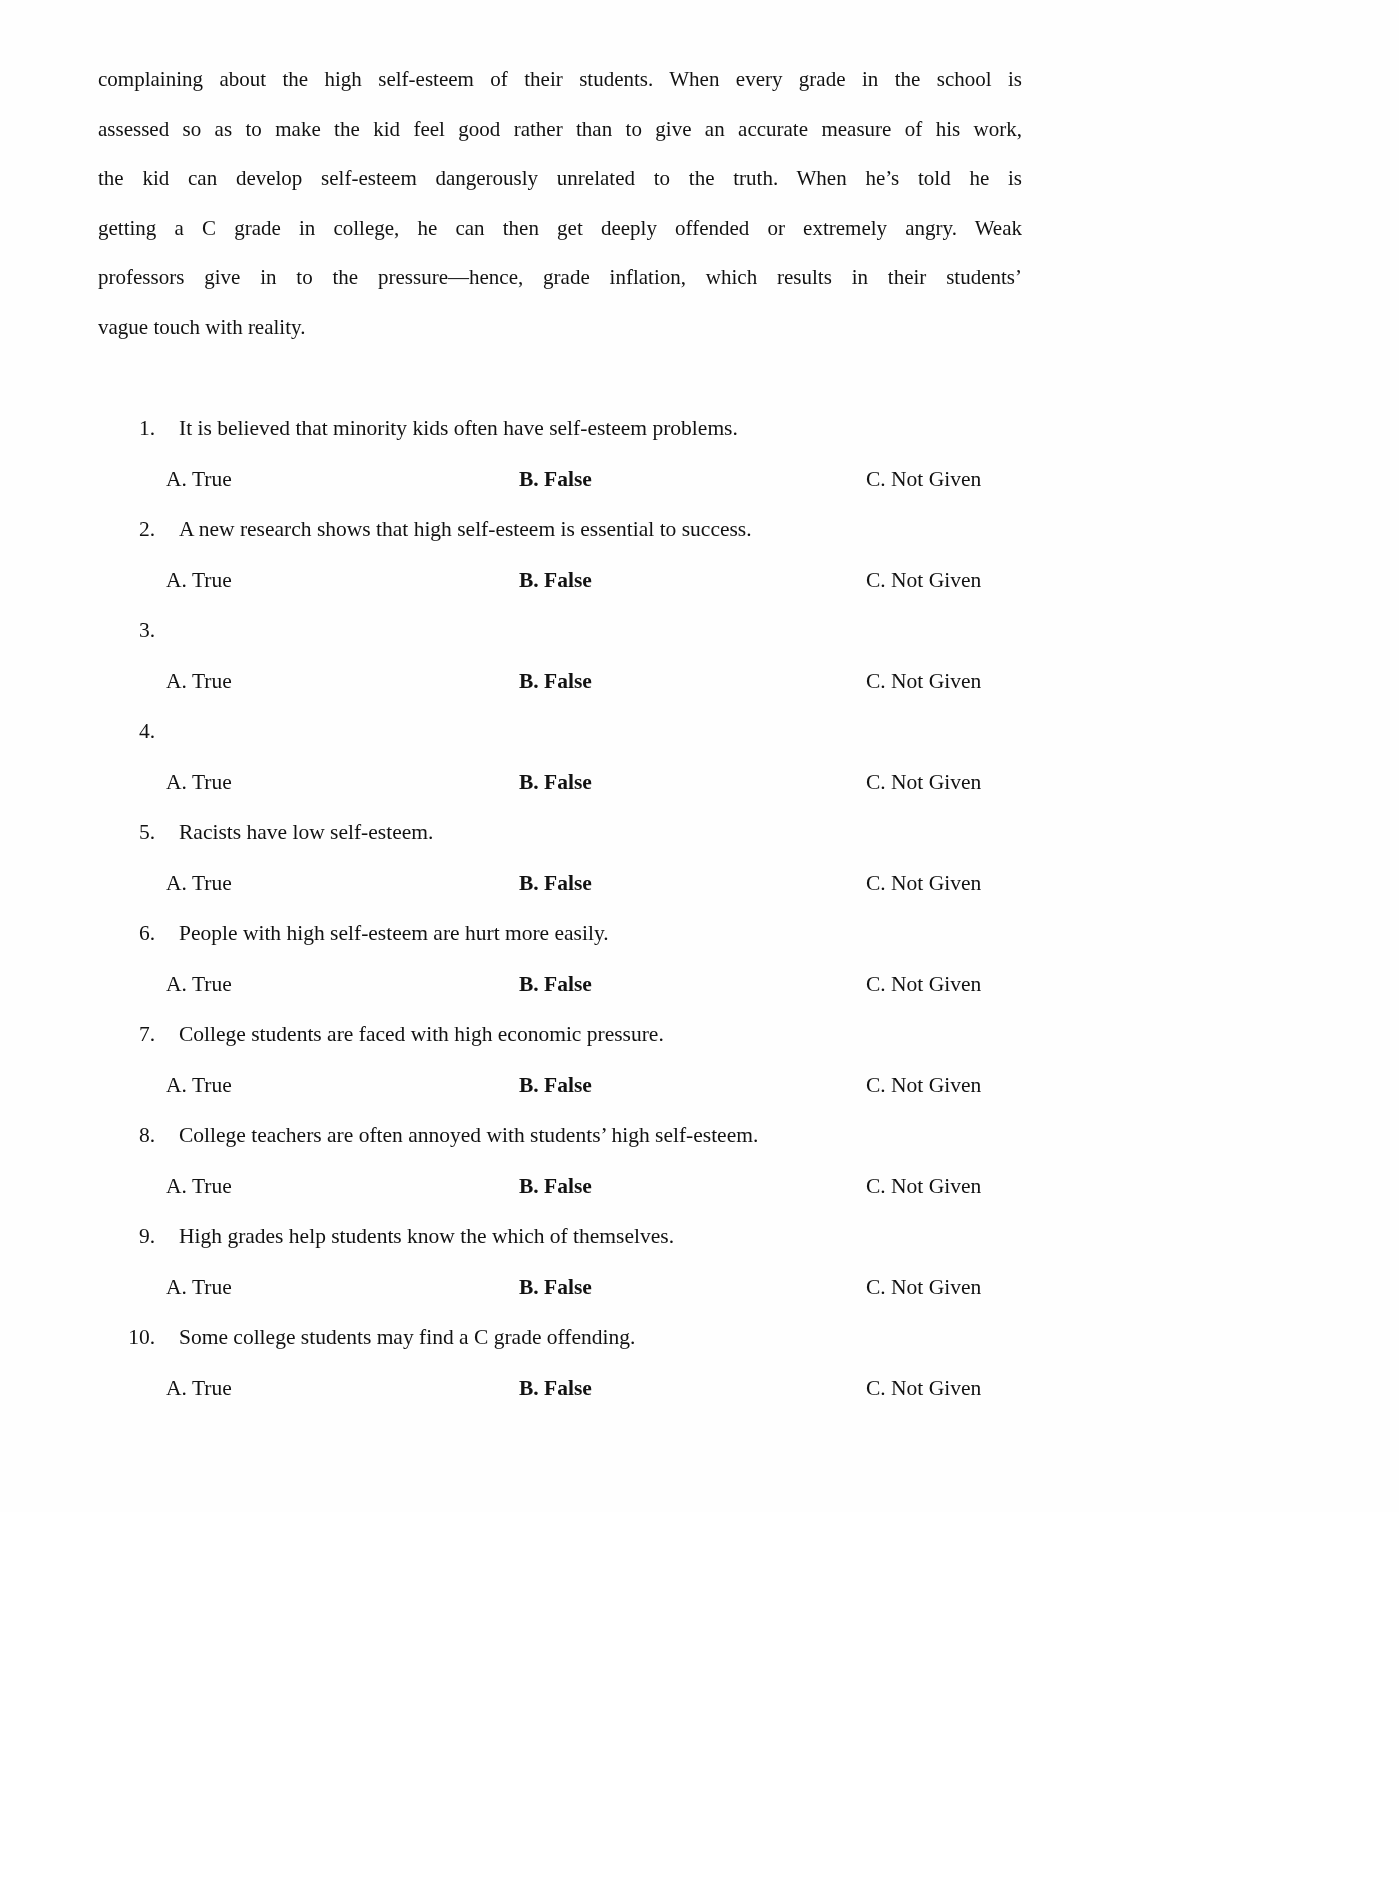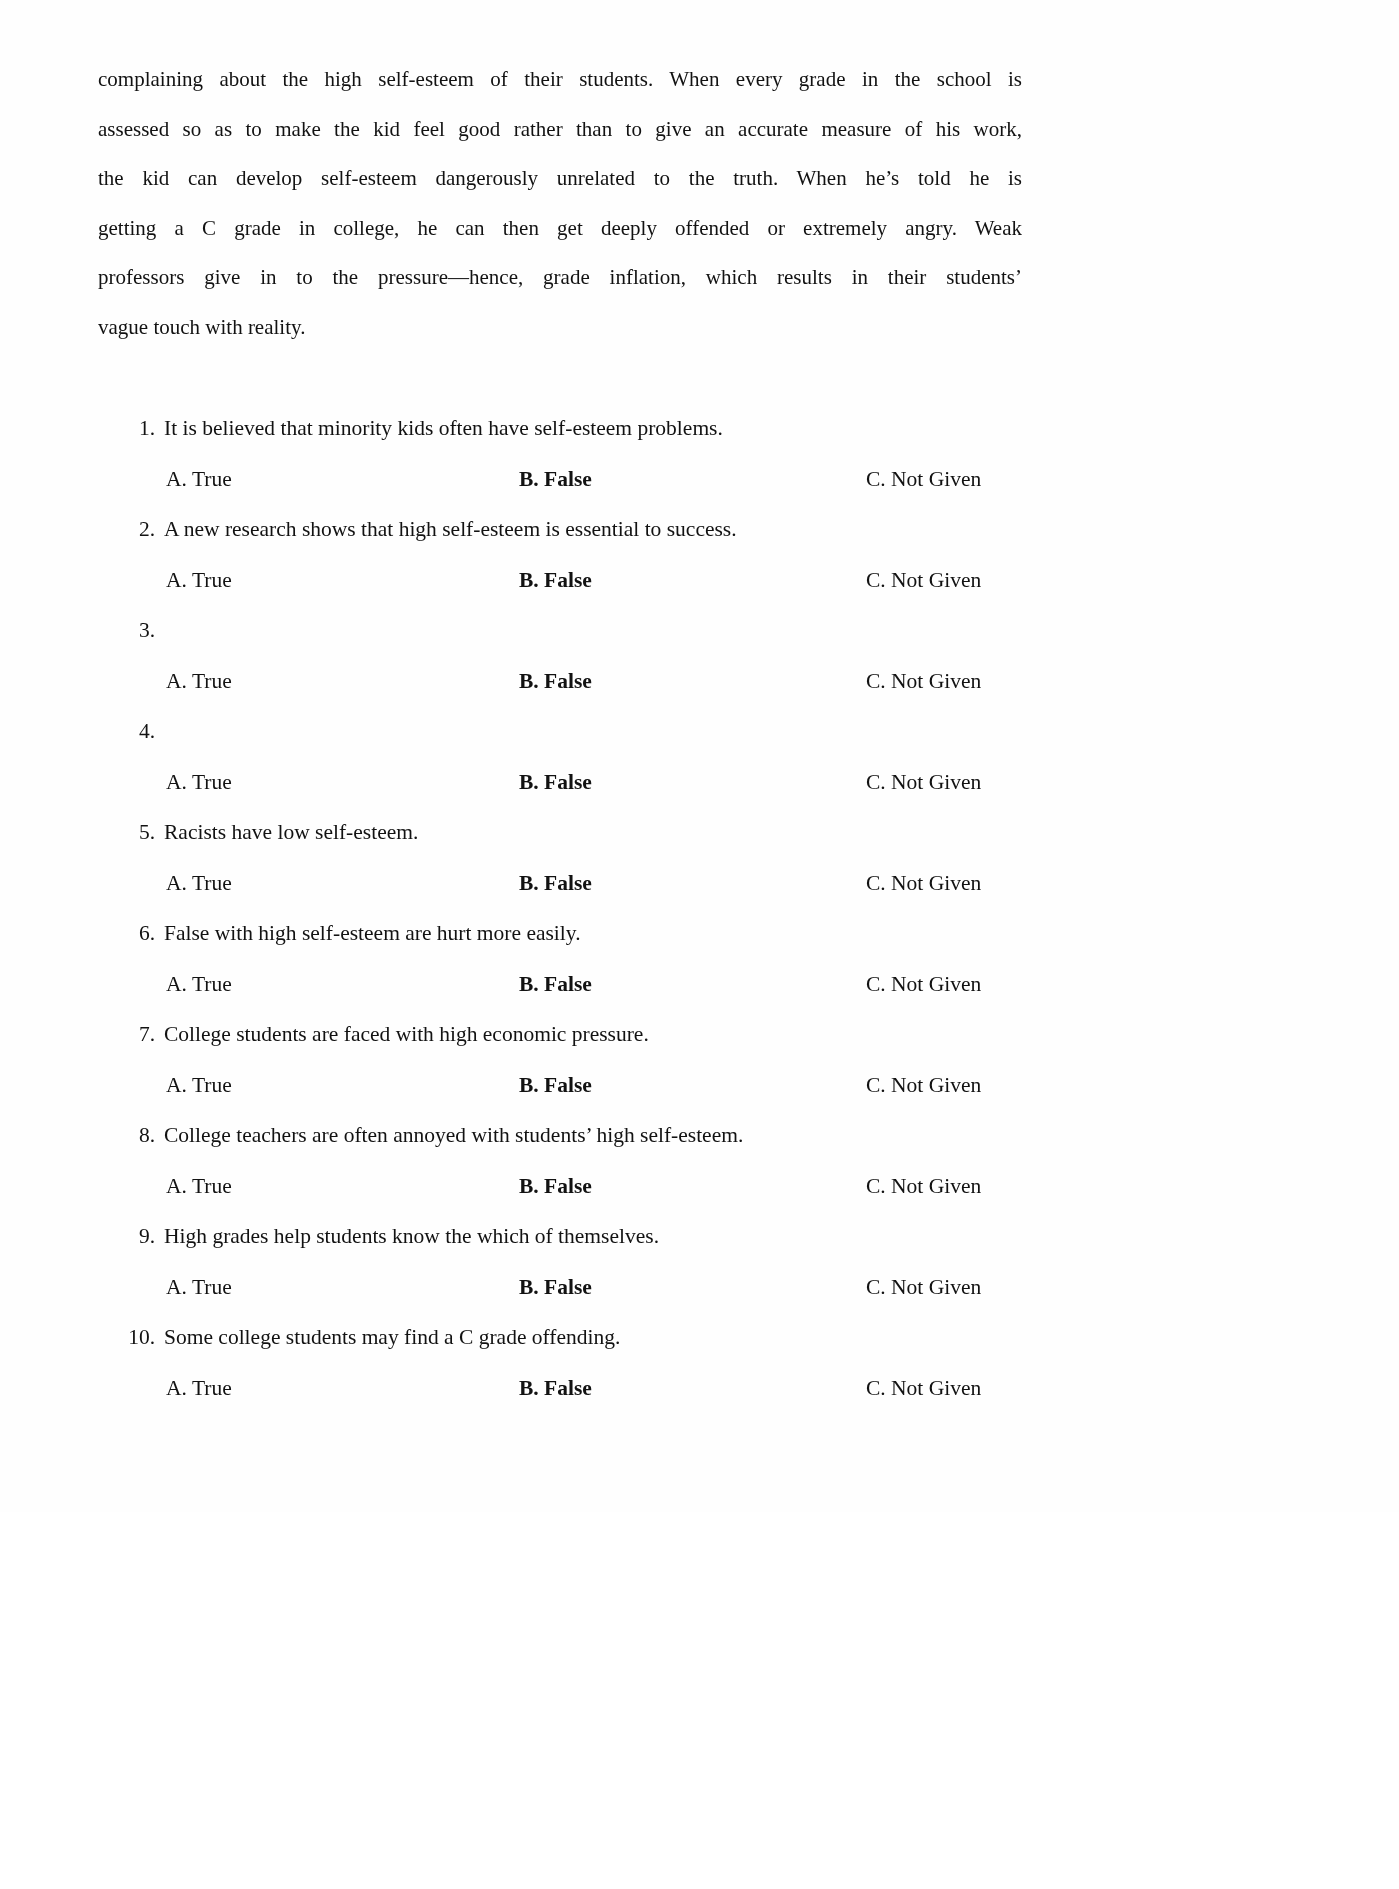--- a/index.html
+++ b/index.html
@@ -37,21 +37,21 @@
     width: 932px;
     font-size: 21.5px;
     line-height: 50.5px;
   }
   .q-row { display: flex; }
   .q-num {
     flex: none;
     width: 57px;
     text-align: right;
   }
-  .q-text { margin-left: 9px; }
+  .q-text { margin-left: 24px; }
   .opt-row {
     display: flex;
     padding-left: 68px;
   }
   .opt-a { flex: none; width: 353px; }
   .opt-b { flex: none; width: 347px; font-weight: bold; }
   .opt-c { flex: none; text-align: center; }
   
   .footer {
     position: absolute;
@@ -134,21 +134,21 @@
       <div class="opt-row">
         <span class="opt-a">A. True</span>
         <span class="opt-b">B. False</span>
         <span class="opt-c">C. Not Given</span>
       </div>
     </div>
 
     <div>
       <div class="q-row">
         <span class="q-num">6.</span>
-        <span class="q-text">False with high self-esteem are hurt more easily.</span>
+        <span class="q-text">People with high self-esteem are hurt more easily.</span>
       </div>
       <div class="opt-row">
         <span class="opt-a">A. True</span>
         <span class="opt-b">B. False</span>
         <span class="opt-c">C. Not Given</span>
       </div>
     </div>
 
     <div>
       <div class="q-row">

